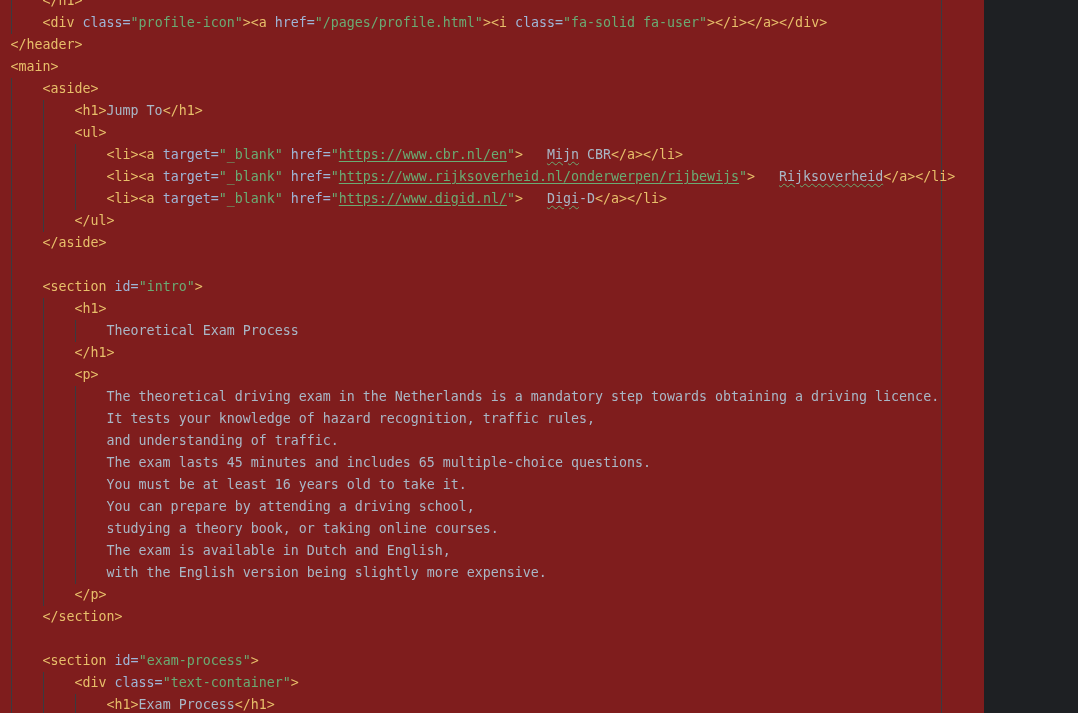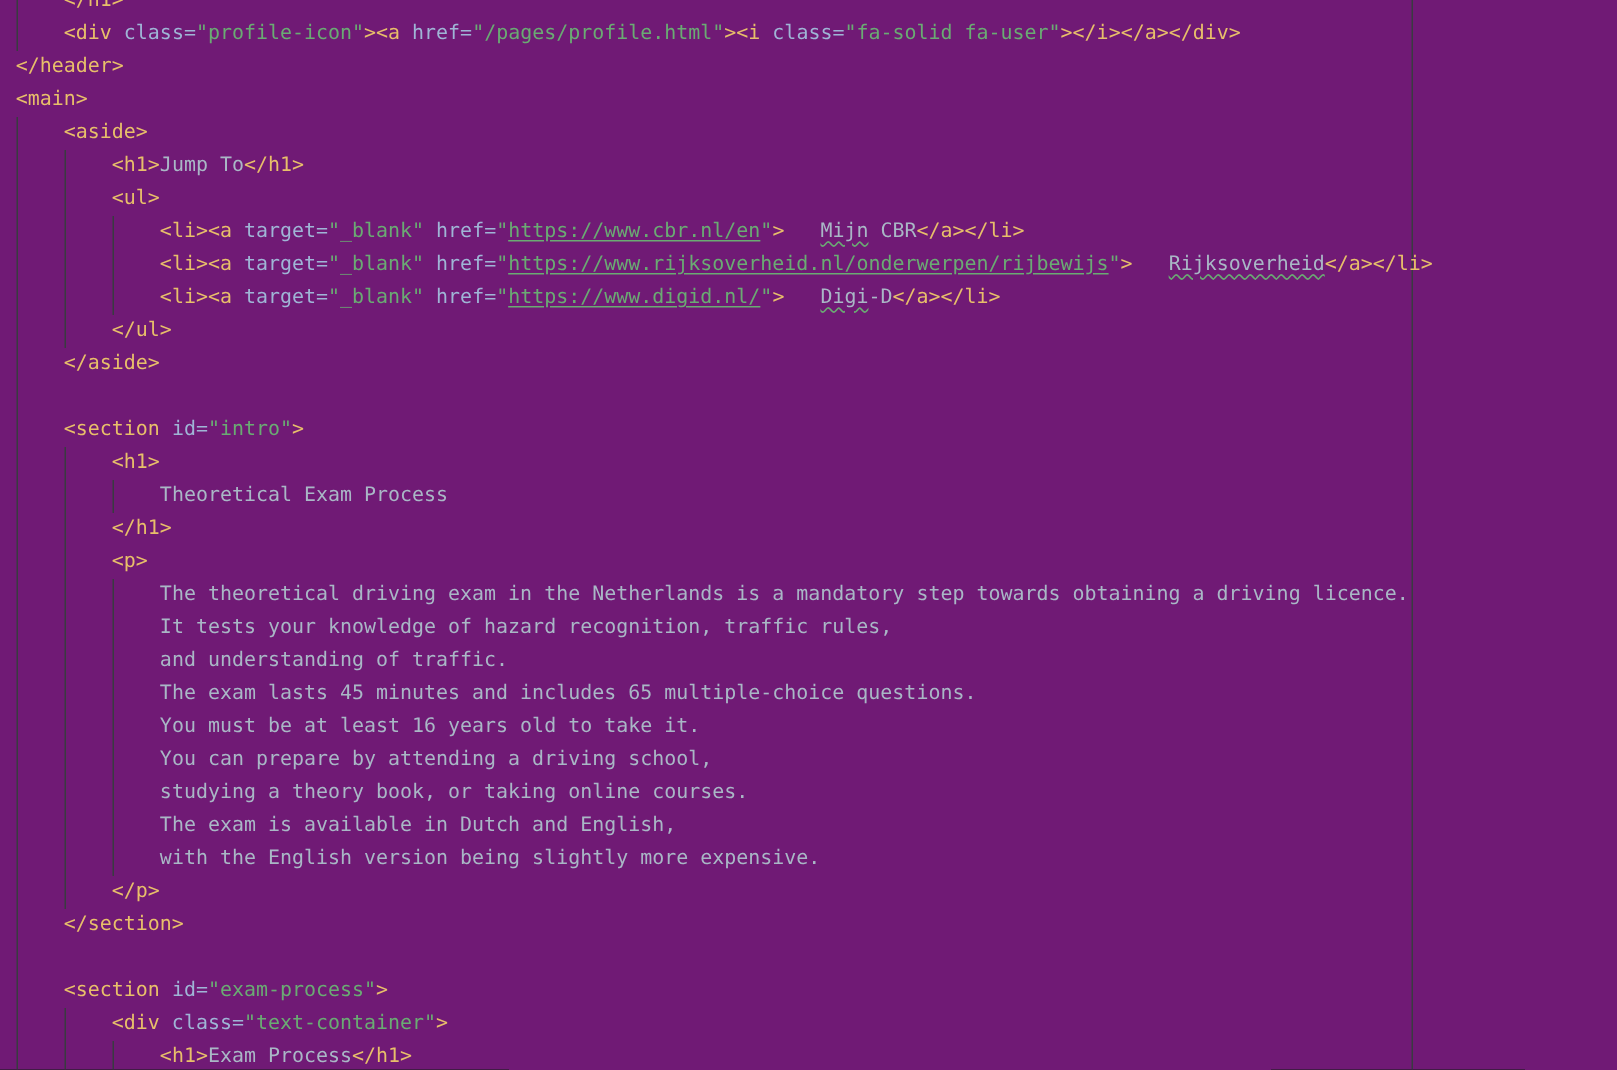--- a/index.html
+++ b/index.html
@@ -13,23 +13,23 @@
   body {
     font-family: "DejaVu Sans Mono", "Liberation Mono", monospace;
     font-size: 13.3px;
     line-height: 22px;
     color: #bcbec4;
     -webkit-font-smoothing: antialiased;
   }
 
   #editor {
     position: relative;
-    width: 1078px;
+    width: 984px;
     height: 713px;
-    background: #701a75;
+    background: #7f1d1d;
     overflow: hidden;
   }
 
   
   .ruler {
     position: absolute;
     top: 0;
     bottom: 0;
     width: 1px;
     background: #393b40;

